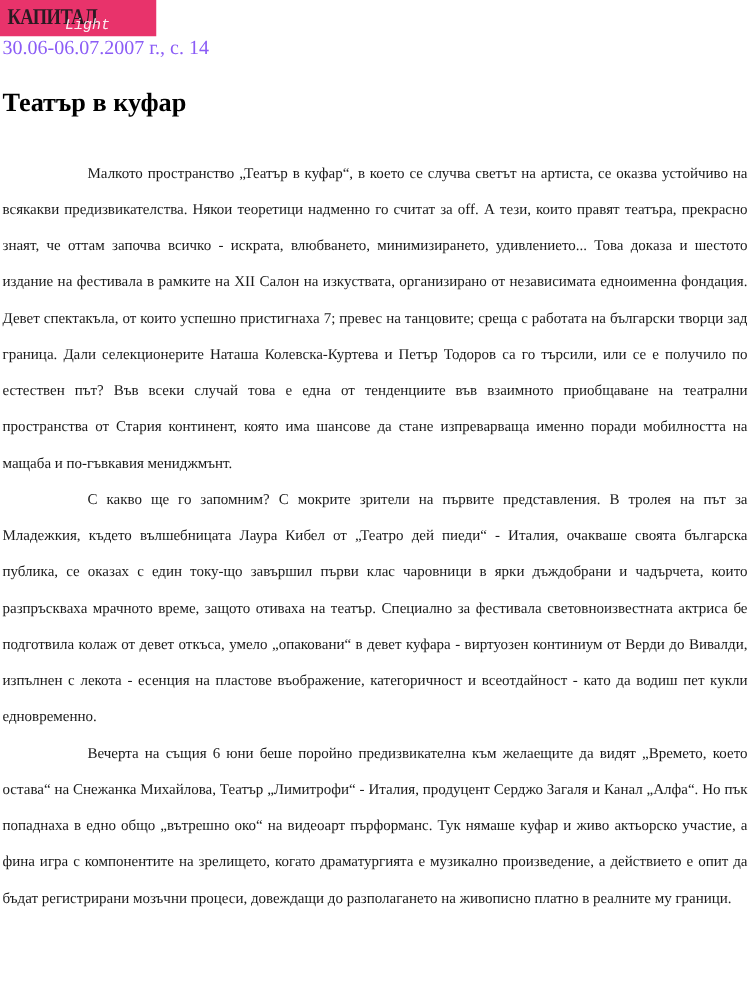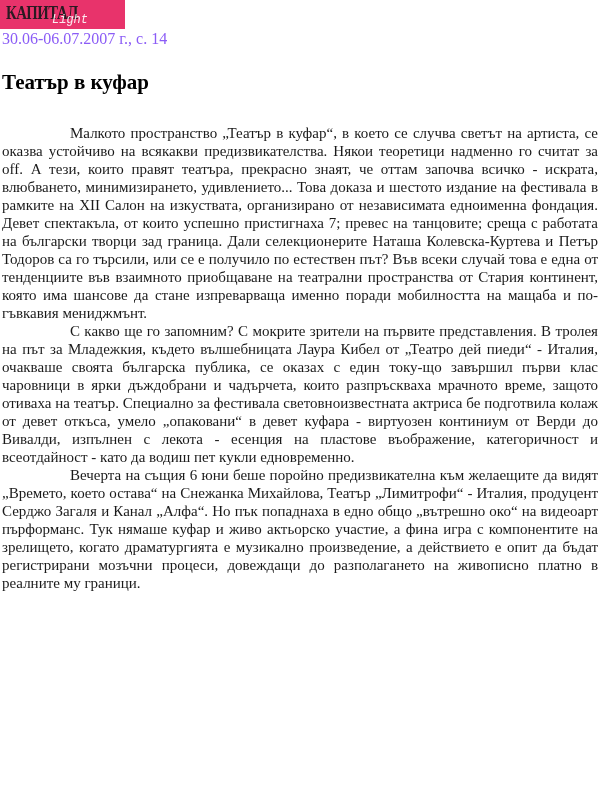--- a/index.html
+++ b/index.html
@@ -64,22 +64,22 @@
       font-weight: bold;
       font-size: 21px;
       color: #000;
     }
     .article {
       position: absolute;
       left: 2px;
       top: 124px;
       width: 596px;
       font-family: "Liberation Serif", serif;
-      font-size: 15px;
-      line-height: 18px;
+      font-size: 12px;
+      line-height: 29px;
       color: #1a1a1a;
       text-align: justify;
     }
     .article p {
       margin: 0;
       text-indent: 68px;
     }
   </style>
 </head>
 <body>

